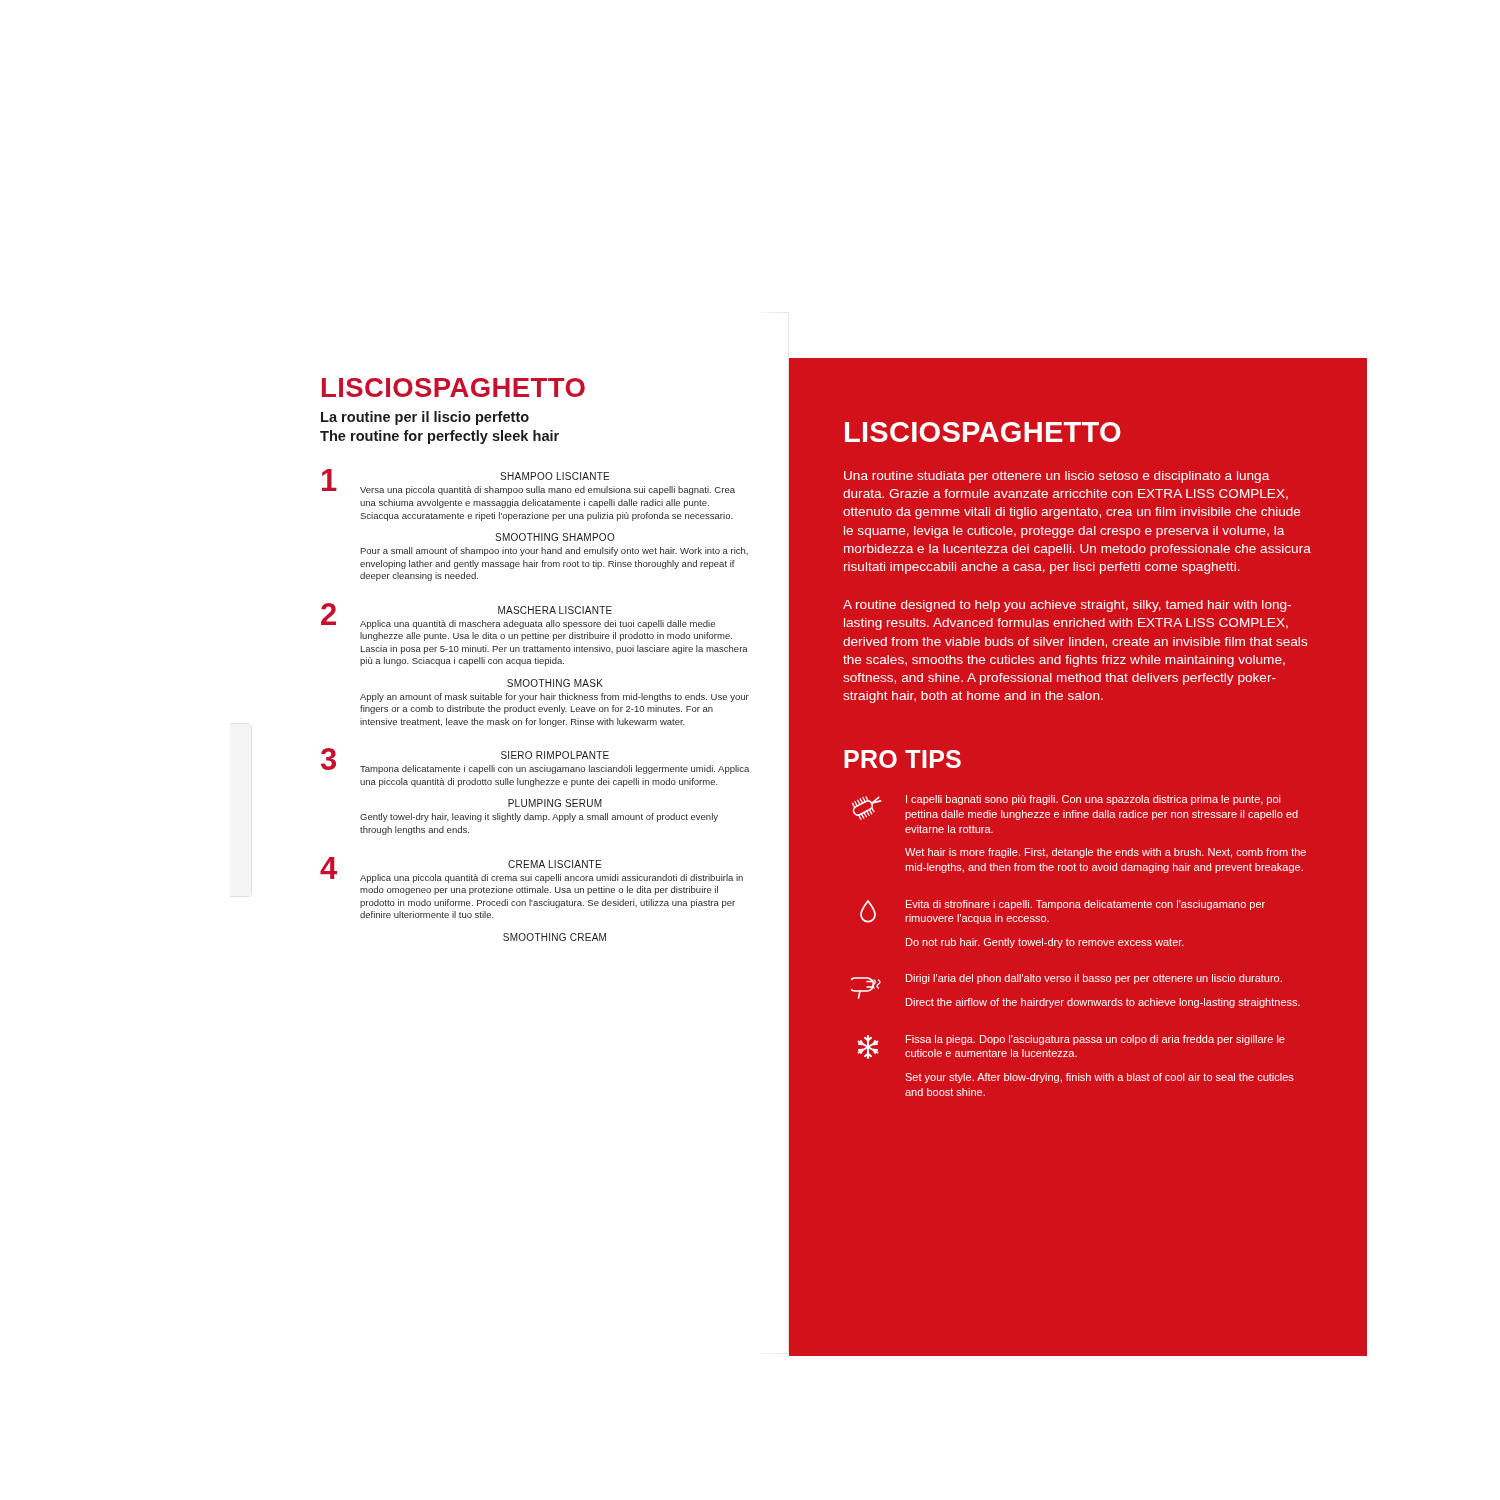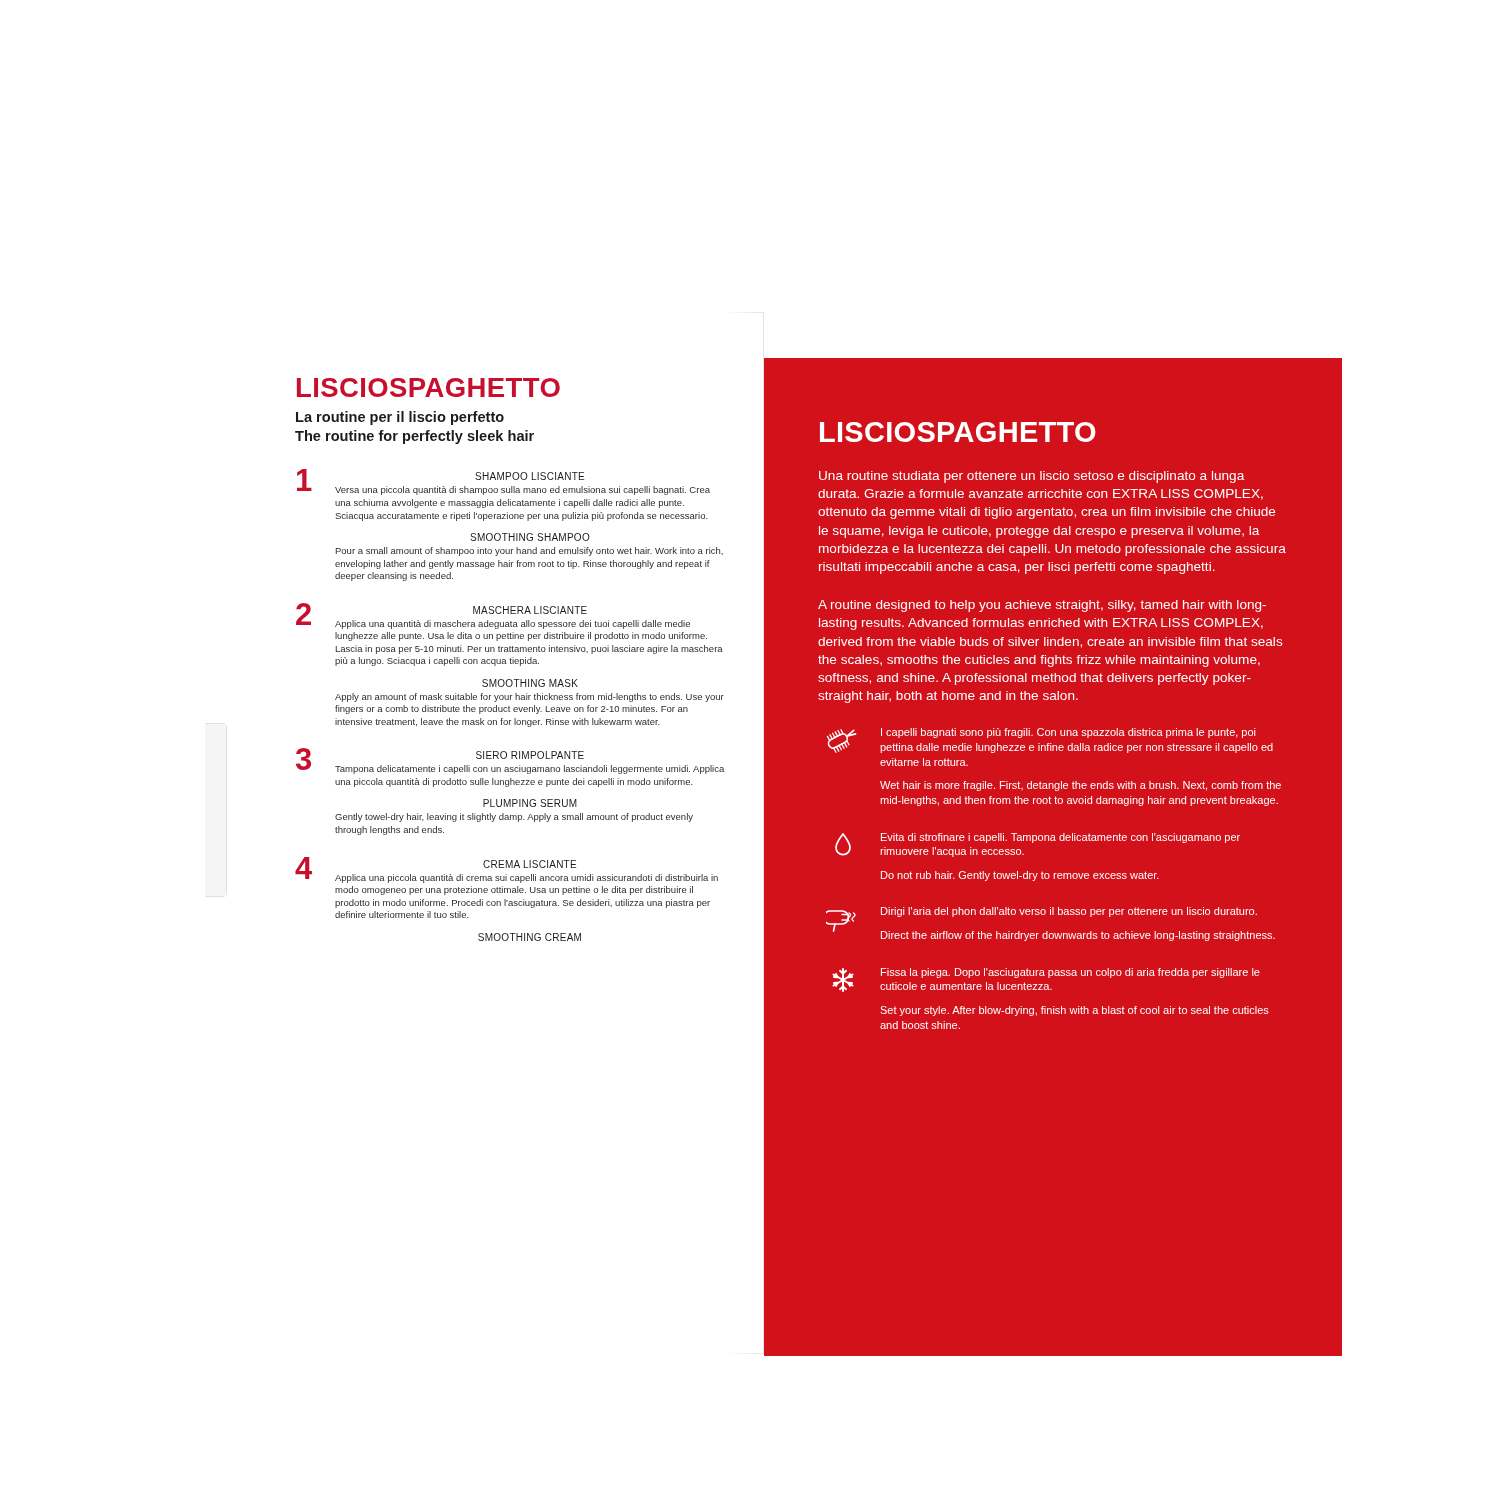--- a/index.html
+++ b/index.html
@@ -14,21 +14,21 @@
     position: relative;
     width: 1500px;
     height: 1500px;
     overflow: hidden;
     background: #ffffff;
   }
 
   
   .brochure {
     position: absolute;
-    left: 202px;
+    left: 227px;
     top: 312px;
     width: 1140px;
     height: 1042px;
   }
 
   
   .spine-dark {
     position: absolute;
     right: 0px;
     top: 430px;
@@ -248,20 +248,21 @@
 
       </div>
     </div>
 
     <div class="right-page">
       <div class="rp-content">
         <h2 class="rp-title">LISCIOSPAGHETTO</h2>
         <p class="rp-para">Una routine studiata per ottenere un liscio setoso e disciplinato a lunga durata. Grazie a formule avanzate arricchite con EXTRA LISS COMPLEX, ottenuto da gemme vitali di tiglio argentato, crea un film invisibile che chiude le squame, leviga le cuticole, protegge dal crespo e preserva il volume, la morbidezza e la lucentezza dei capelli. Un metodo professionale che assicura risultati impeccabili anche a casa, per lisci perfetti come spaghetti.</p>
         <p class="rp-para">A routine designed to help you achieve straight, silky, tamed hair with long-lasting results. Advanced formulas enriched with EXTRA LISS COMPLEX, derived from the viable buds of silver linden, create an invisible film that seals the scales, smooths the cuticles and fights frizz while maintaining volume, softness, and shine. A professional method that delivers perfectly poker-straight hair, both at home and in the salon.</p>
 
+        <h3 class="protips-title">PRO TIPS</h3>
 
         <div class="tip">
           <span class="tip-icon">
             <svg width="34" height="26" viewBox="0 0 34 26" fill="none" xmlns="http://www.w3.org/2000/svg">
               <g transform="rotate(-28 17 13)">
                 <rect x="2" y="7" width="20" height="9" rx="4.5" stroke="#ffffff" stroke-width="1.6" fill="none"></rect>
                 <path d="M22 11.5 L31 9.5 M22 11.5 L31 13.5" stroke="#ffffff" stroke-width="1.6" stroke-linecap="round"></path>
                 <path d="M5 7.6 V2.5 M8 7.3 V2.2 M11 7.3 V2.2 M14 7.3 V2.2 M17 7.3 V2.2 M20 7.6 V3" stroke="#ffffff" stroke-width="1.3" stroke-linecap="round"></path>
                 <path d="M5 15.4 V20.5 M8 15.7 V20.8 M11 15.7 V20.8 M14 15.7 V20.8 M17 15.7 V20.8 M20 15.4 V20" stroke="#ffffff" stroke-width="1.3" stroke-linecap="round"></path>
               </g>

